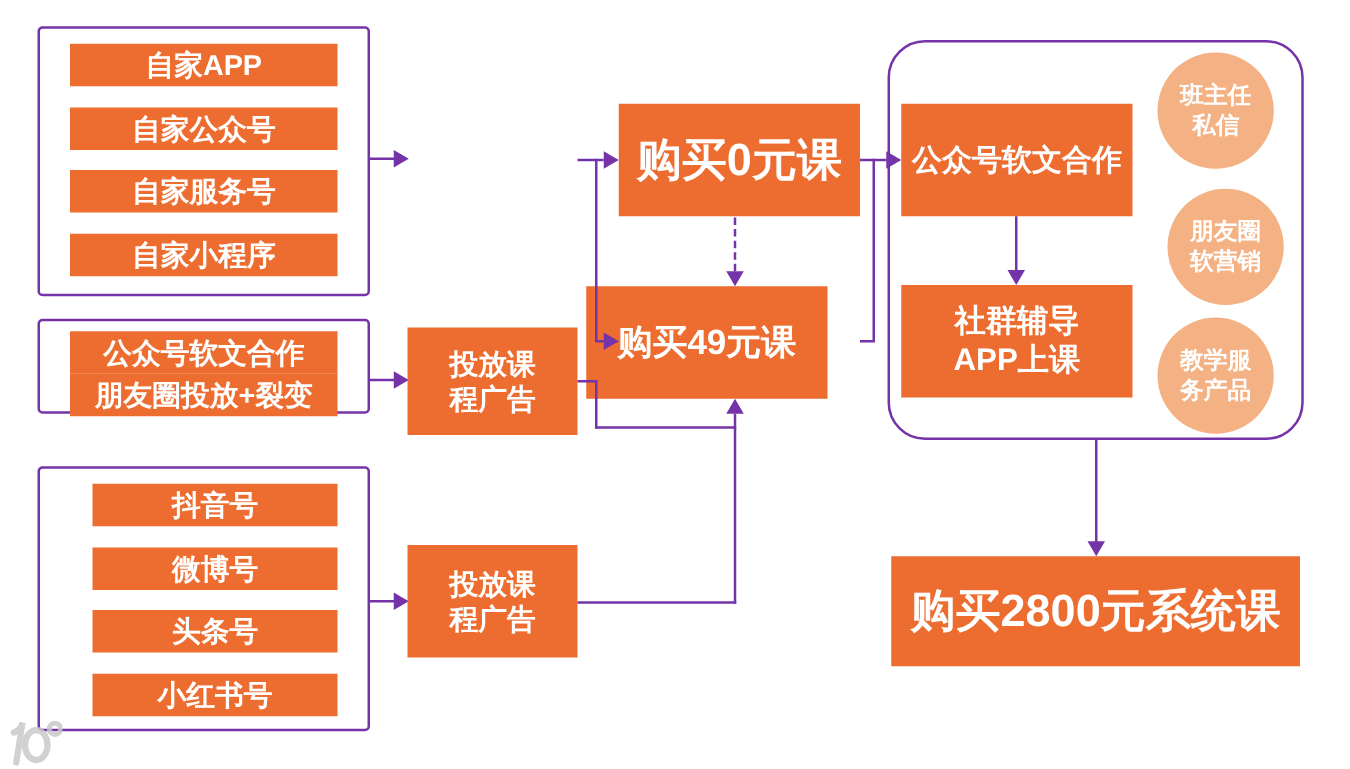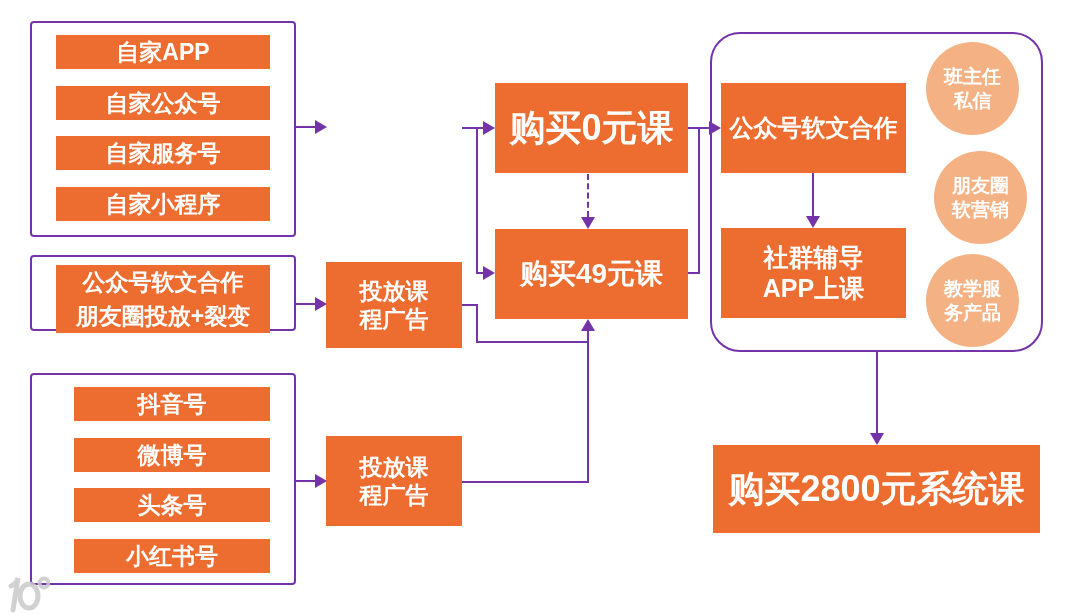--- a/index.html
+++ b/index.html
@@ -101,21 +101,21 @@
     <span>程广告</span>
   </div>
 
   <div class="obox node two-line" style="left:326px;top:436px;width:136px;height:90px;">
     <span>投放课</span>
     <span>程广告</span>
   </div>
 
   <div class="obox node" style="left:495px;top:83px;width:193px;height:90px;font-size:36px;">购买0元课</div>
 
-  <div class="obox node" style="left:495px;top:229px;width:193px;height:90px;font-size:28px;">购买49元课</div>
+  <div class="obox node" style="left:469px;top:229px;width:193px;height:90px;font-size:28px;">购买49元课</div>
 
   <div class="panel" style="left:710px;top:32px;width:333px;height:320px;"></div>
 
   <div class="obox node" style="left:721px;top:83px;width:185px;height:90px;font-size:24px;">公众号软文合作</div>
 
   <div class="obox node" style="left:721px;top:228px;width:185px;height:90px;font-size:25px;line-height:31px;">
     <span>社群辅导</span>
     <span>APP上课</span>
   </div>
 

